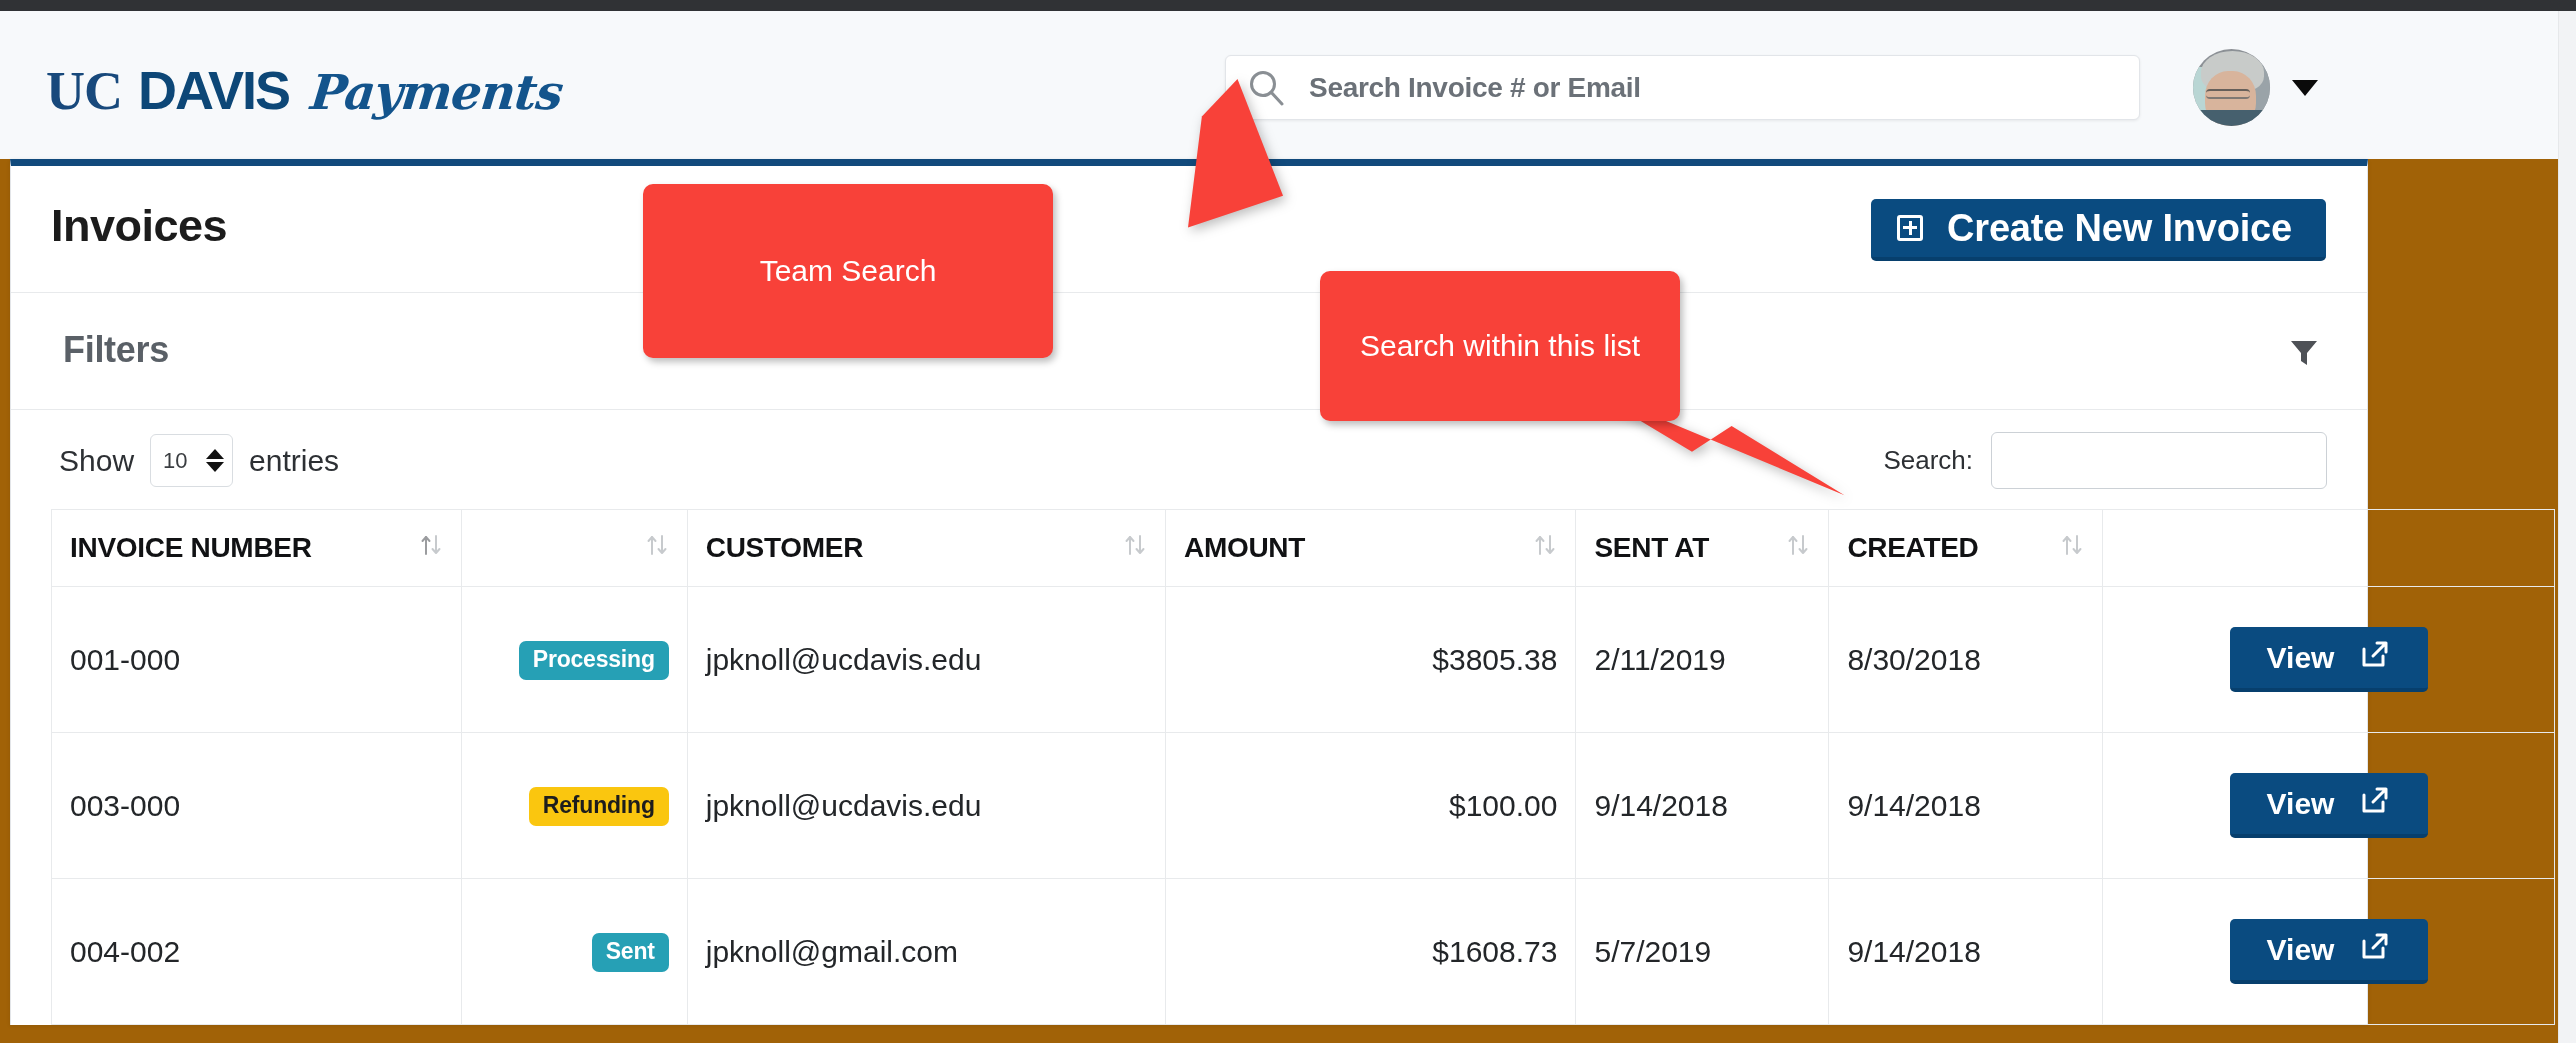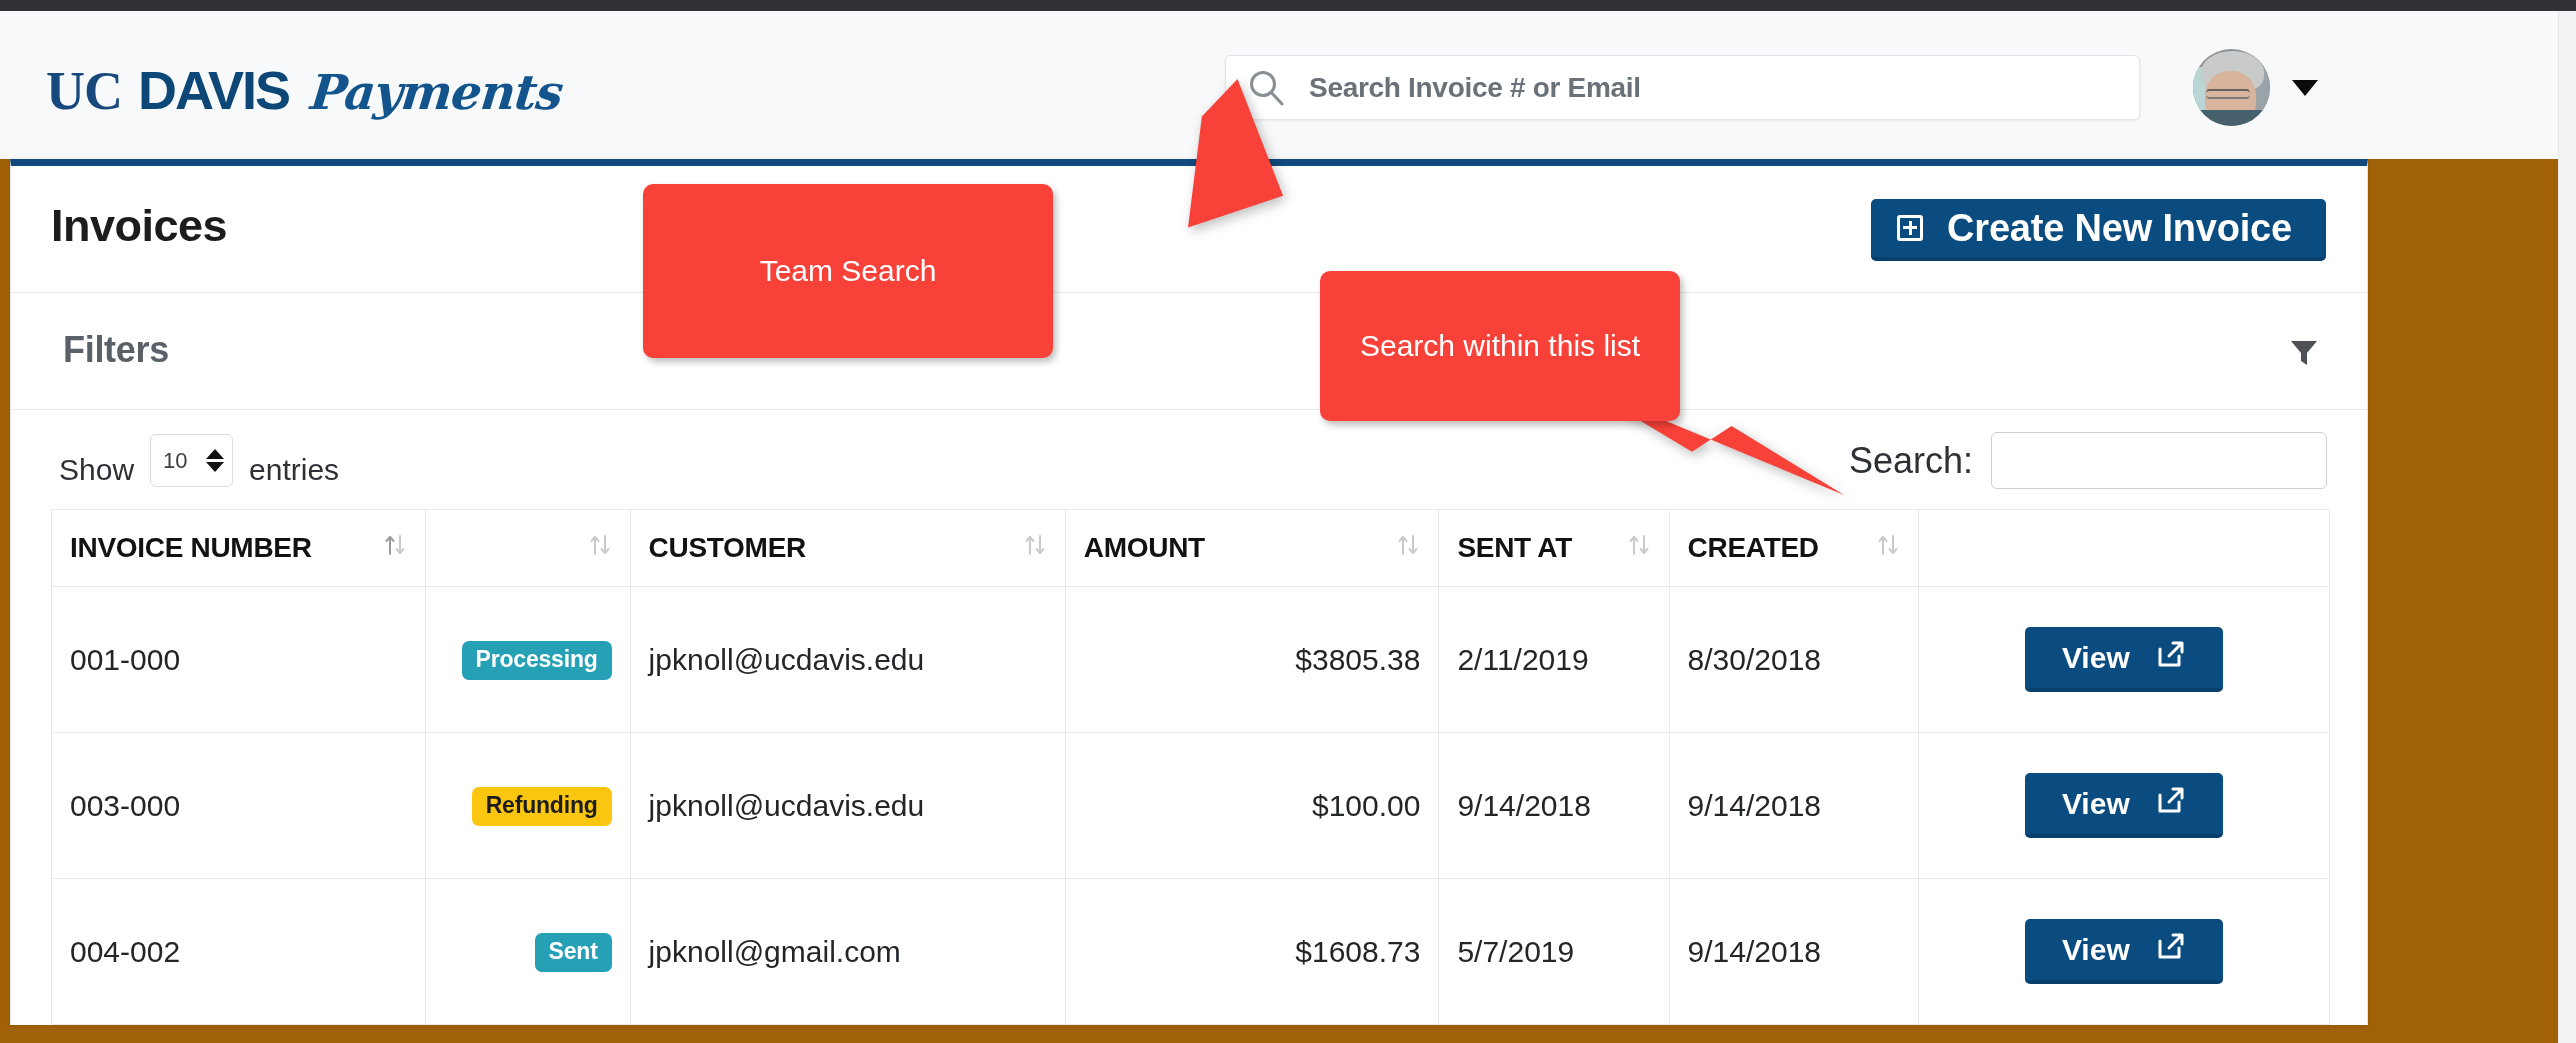--- a/index.html
+++ b/index.html
@@ -244,21 +244,21 @@
   }
 
   .table-controls {
     position: relative;
     height: 99px;
   }
   .show-entries {
     position: absolute;
     left: 48px; top: 24px;
     display: flex;
-    align-items: flex-end;
+    align-items: center;
     gap: 16px;
     font-size: 30px;
     color: #2d3034;
   }
   .entries-select {
     width: 83px;
     height: 53px;
     border: 1px solid #d9dde1;
     border-radius: 6px;
     background: #ffffff;
@@ -288,40 +288,40 @@
   .spinner-arrows i.down { border-top: 10px solid #111; }
 
   .list-search {
     position: absolute;
     right: 40px; top: 22px;
     display: flex;
     align-items: center;
     gap: 18px;
   }
   .list-search label {
-    font-size: 36px;
+    font-size: 26px;
     color: #2d3034;
     text-align: right;
   }
   .list-search input {
     width: 336px;
     height: 57px;
     border: 1px solid #ccd1d6;
     border-radius: 6px;
     background: #ffffff;
     font-size: 26px;
     padding: 0 14px;
     font-family: "Liberation Sans", sans-serif;
     color: #2d3034;
     outline: none;
   }
 
   
   table.invoices {
-    width: 2279px;
+    width: 2504px;
     margin: 0 40px;
     border-collapse: collapse;
     table-layout: fixed;
   }
   table.invoices th {
     border: 1px solid #e8eaec;
     height: 77px;
     font-size: 28px;
     font-weight: 700;
     color: #111214;

